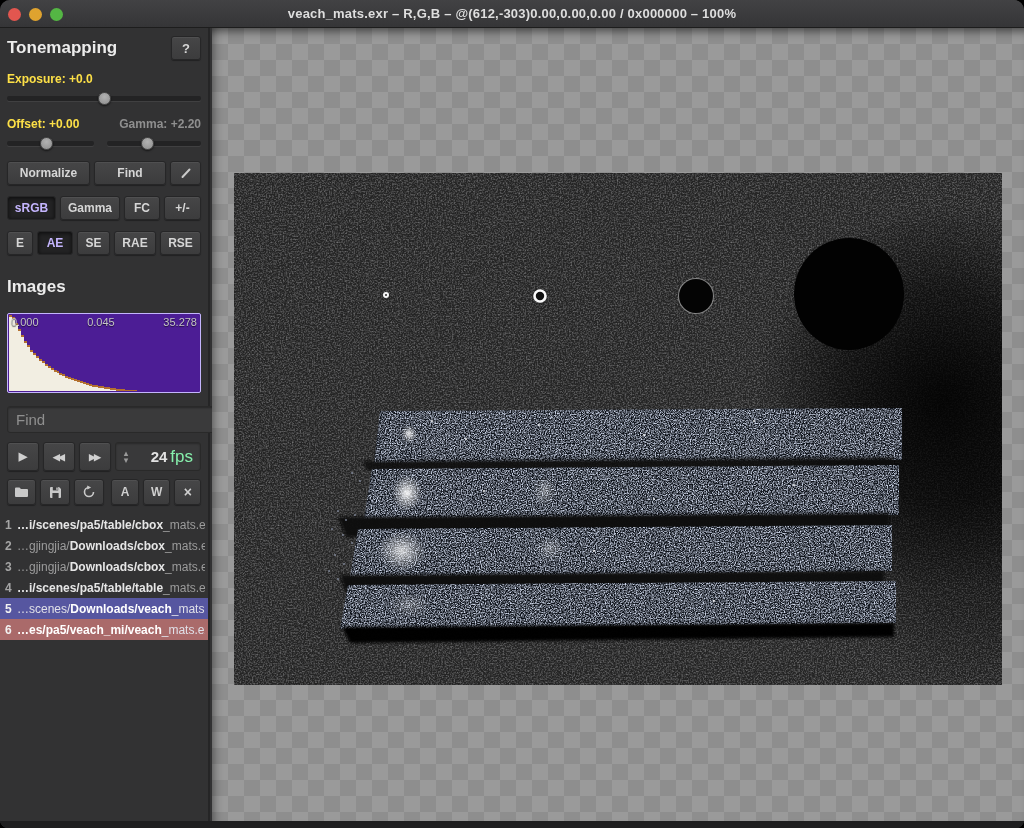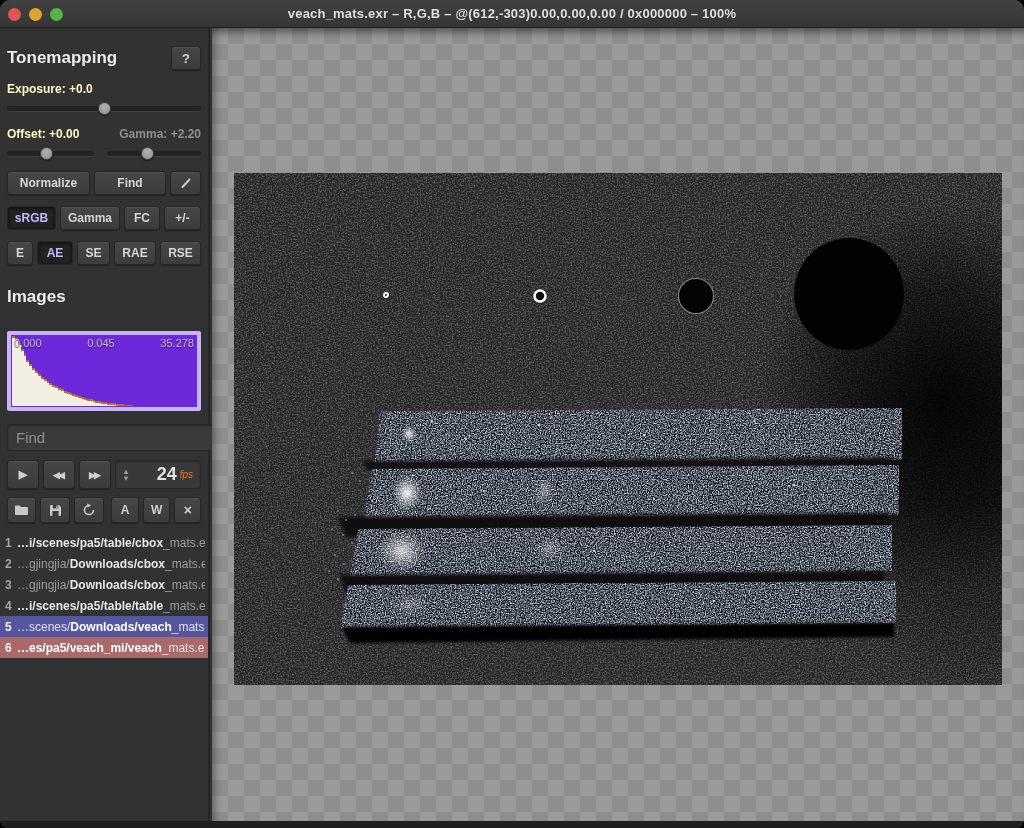--- a/index.html
+++ b/index.html
@@ -14,64 +14,64 @@
   .tlight{width:13px;height:13px;border-radius:50%;}
   .tl-red{background:#e2564f;}
   .tl-yellow{background:#dfa32f;}
   .tl-green{background:#54b644;}
   #title-text{font-size:13px;font-weight:bold;color:#dedede;letter-spacing:.2px;}
   
   #sidebar{position:absolute;left:0;top:28px;width:210px;height:793px;background:#323233;
            border-right:2px solid #252526;}
   .pad{padding:0 7px;}
   .panel-title{font-size:17px;font-weight:bold;color:#ececec;}
-  #tm-header{display:flex;align-items:center;justify-content:space-between;margin-top:18px;text-align:right;}
+  #tm-header{display:flex;align-items:center;justify-content:space-between;margin-top:8px;text-align:right;}
   .btn{background:linear-gradient(180deg,#464647,#3c3c3d);border:1px solid #262627;border-radius:3px;
        color:#d6d6d6;font-size:12px;font-weight:bold;display:flex;align-items:center;justify-content:center;
        box-shadow:inset 0 1px 0 rgba(255,255,255,.06), 0 1px 1px rgba(0,0,0,.35);}
   .btn[data-state="active"]{background:#232324;box-shadow:inset 0 1px 4px rgba(0,0,0,.7);color:#c4b5fd;}
   #help-btn{width:30px;height:24px;font-size:13px;}
-  .slider-label{font-size:12px;font-weight:bold;color:#fef9c3;margin-top:12px;}
+  .slider-label{font-size:12px;font-weight:bold;color:#fde047;margin-top:12px;}
   .slider-label.dimmed{color:#8f8f8f;}
   .slider{position:relative;height:13px;margin-top:6px;}
   .slider .track{position:absolute;left:0;right:0;top:4px;height:5px;background:#232324;border-radius:2px;
                  box-shadow:0 1px 0 rgba(255,255,255,.07);}
   .slider .knob{position:absolute;top:0;width:13px;height:13px;border-radius:50%;
                 background:radial-gradient(circle at 50% 35%,#b2b2b2,#8d8d8d);border:1px solid #4a4a4a;
                 box-shadow:0 1px 2px rgba(0,0,0,.6);}
   #og-row{display:flex;margin-top:12px;}
   #og-row .col{width:50%;}
   #og-row .col:first-child{padding-right:10px;}
   #og-row .col:last-child{padding-left:3px;text-align:right;}
   #og-row .slider-label{margin-top:0;}
   .btn-row{display:flex;gap:4px;margin-top:11px;height:24px;}
   .grow{flex:1;}
   
-  #histogram{position:relative;margin-top:24px;height:80px;background:#6d28d9;border:4px solid #c4b5fd;
+  #histogram{position:relative;margin-top:16px;height:80px;background:#4c1d95;border:1px solid #c4b5fd;
              border-radius:2px;overflow:hidden;}
   #histogram-bars{position:absolute;left:1px;right:1px;bottom:1px;top:1px;display:flex;align-items:flex-end;}
   .hbar{flex:1;background:linear-gradient(#b3702f 0 2px,#f2eee2 2px);}
   .hist-labels{position:absolute;left:3px;right:3px;top:2px;display:flex;justify-content:space-between;
                font-size:11px;color:#c4c4c4;text-shadow:0 1px 1px rgba(0,0,0,.6);}
   
   #find-row{display:flex;gap:5px;margin-top:13px;height:27px;}
   #find-input{flex:1;background:#3a3a3b;border:1px solid #292929;border-radius:3px;color:#cfcfcf;
               font-size:15px;padding:0 8px;outline:none;box-shadow:inset 0 1px 2px rgba(0,0,0,.35);}
   #find-input::placeholder{color:#8f8f8f;}
   #search-btn{width:35px;height:27px;}
   
   #play-row{display:flex;gap:4px;margin-top:9px;height:29px;}
   .media-btn{width:32px;height:29px;color:#cfcfcf;}
   .dbl{font-size:9px;letter-spacing:-2px;padding-right:2px;}
   #fps-box{flex:1;background:#39393a;border:1px solid #292929;border-radius:3px;display:flex;
            align-items:center;box-shadow:inset 0 1px 2px rgba(0,0,0,.3);}
   #fps-spin{display:flex;flex-direction:column;align-items:center;justify-content:center;width:20px;
             line-height:7px;font-size:9px;color:#9a9a9a;}
-  #fps-value{flex:1;text-align:right;font-size:18px;font-weight:bold;color:#e2e2e2;}
-  #fps-unit{font-size:10px;color:#f97316;padding:0 7px 0 3px;font-style:italic;}
+  #fps-value{flex:1;text-align:right;font-size:15px;font-weight:bold;color:#e2e2e2;}
+  #fps-unit{font-size:17px;color:#86efac;padding:0 7px 0 3px;}
   
   #file-row{display:flex;gap:4px;margin-top:8px;height:26px;}
   .file-btn{width:30px;height:26px;color:#cfcfcf;font-size:12px;}
   .icon-svg{display:block;}
   
   #image-list{margin-top:9px;}
   .img-row{display:flex;align-items:center;height:21px;font-size:12px;padding:0 3px 0 5px;}
   .img-row .num{width:12px;font-weight:bold;color:#a5a5a5;}
   .img-row .path{flex:1;text-align:right;white-space:nowrap;overflow:hidden;}
   .img-row .dim{color:#9c9c9c;}

